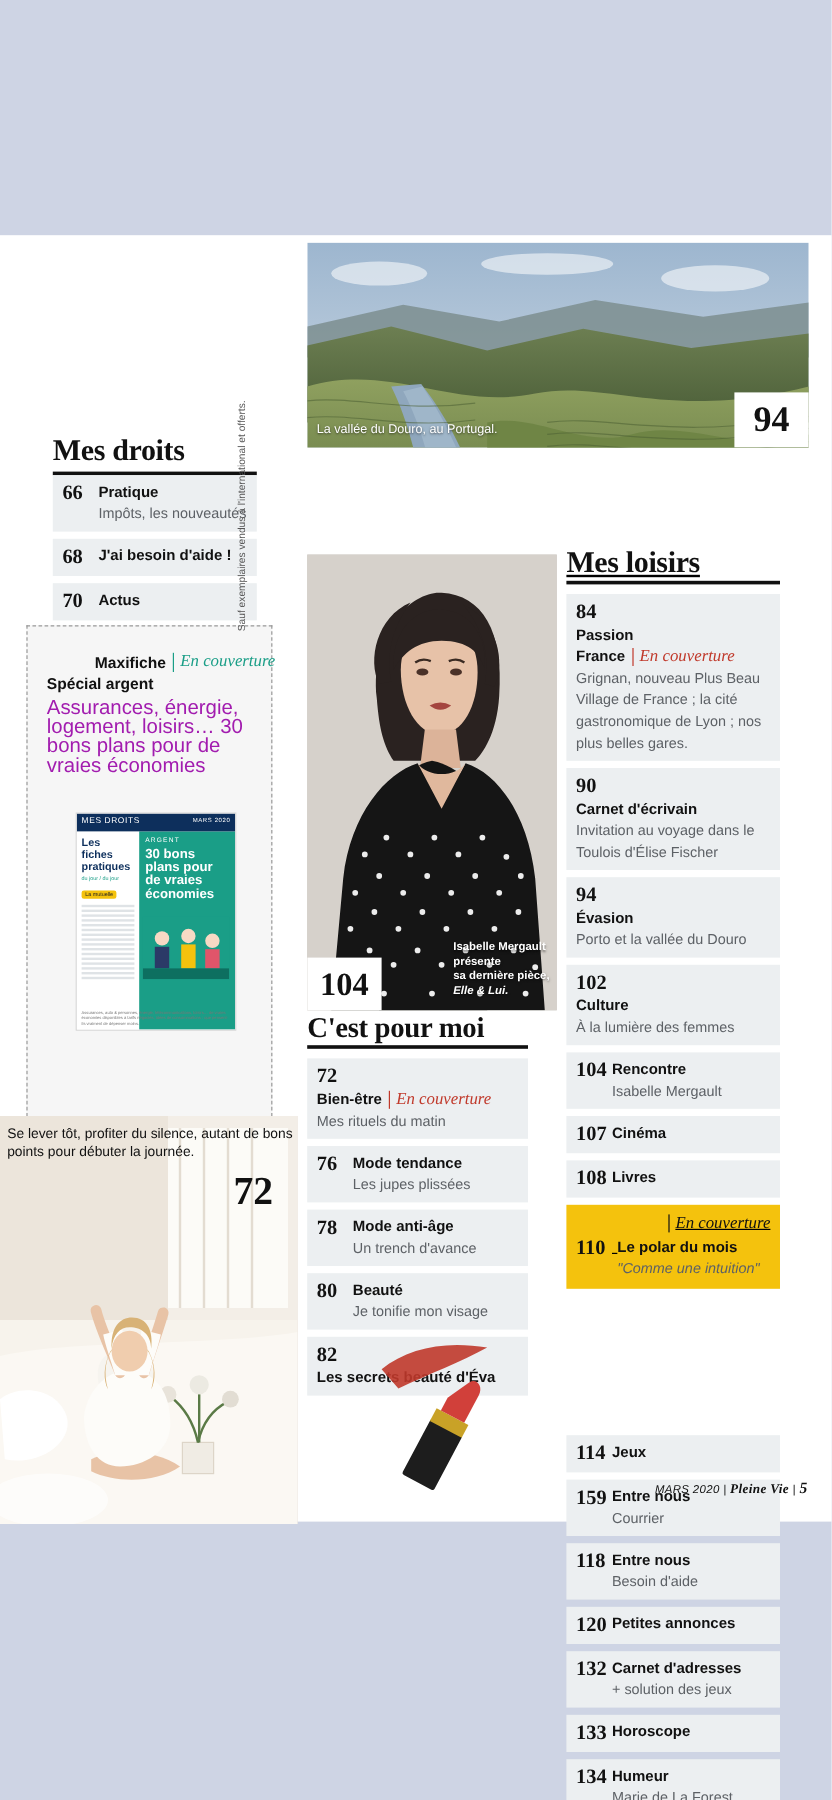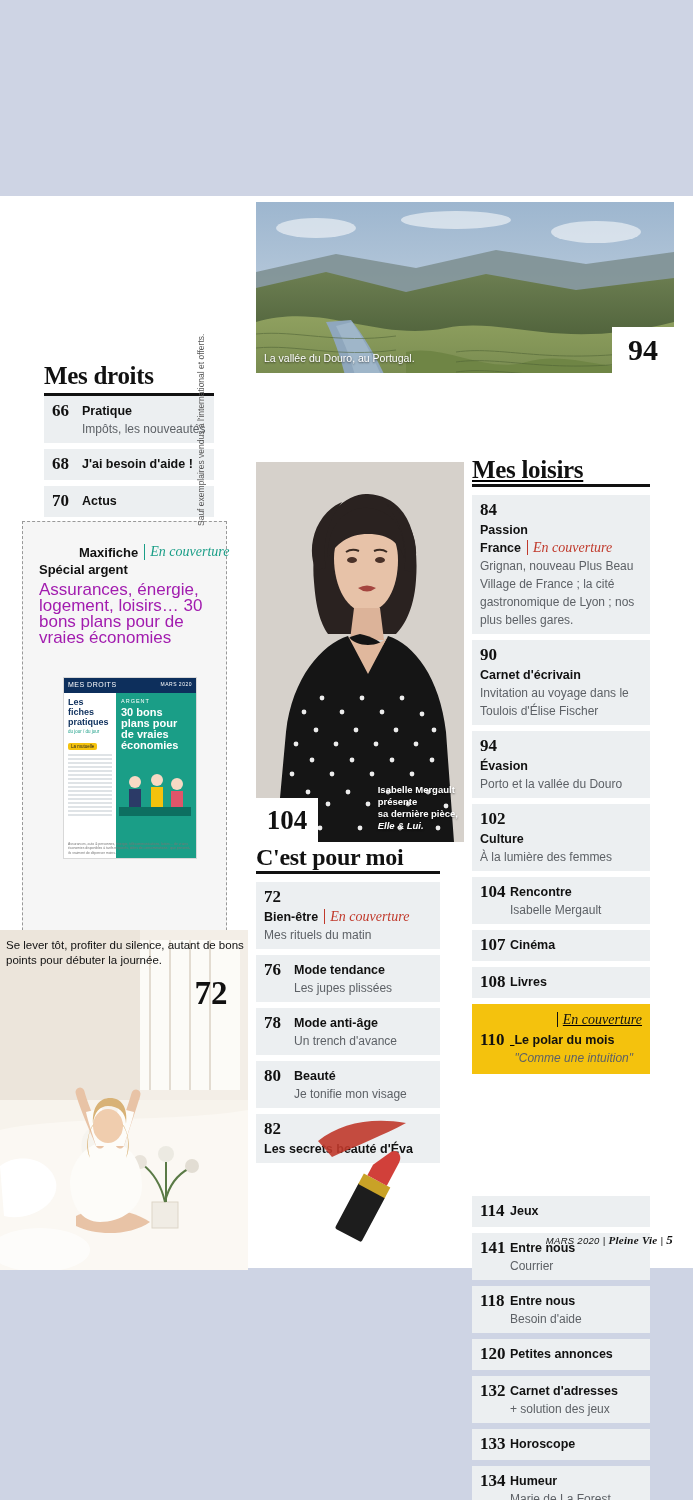--- a/index.html
+++ b/index.html
@@ -460,21 +460,21 @@
       <span class="num">110</span>
       <span class="txt">
         <span class="head">Le polar du mois</span><br>
         <span class="sub" style="font-style:italic;">"Comme une intuition"</span>
       </span>
     </div>
   </div>
 
   <div id="loisirs2">
       <div class="row"><span class="num">114</span><span class="txt"><span class="head">Jeux</span></span></div>
-      <div class="row"><span class="num">141</span><span class="txt"><span class="head">Entre nous</span><br><span class="sub">Courrier</span></span></div>
+      <div class="row"><span class="num">159</span><span class="txt"><span class="head">Entre nous</span><br><span class="sub">Courrier</span></span></div>
       <div class="row"><span class="num">118</span><span class="txt"><span class="head">Entre nous</span><br><span class="sub">Besoin d'aide</span></span></div>
       <div class="row"><span class="num">120</span><span class="txt"><span class="head">Petites annonces</span></span></div>
       <div class="row"><span class="num">132</span><span class="txt"><span class="head">Carnet d'adresses</span><br><span class="sub">+ solution des jeux</span></span></div>
       <div class="row"><span class="num">133</span><span class="txt"><span class="head">Horoscope</span></span></div>
       <div class="row"><span class="num">134</span><span class="txt"><span class="head">Humeur</span><br><span class="sub">Marie de La Forest</span></span></div>
     </div>
 
   <div class="footer">
     <span>MARS 2020</span>
     <span> | </span>

